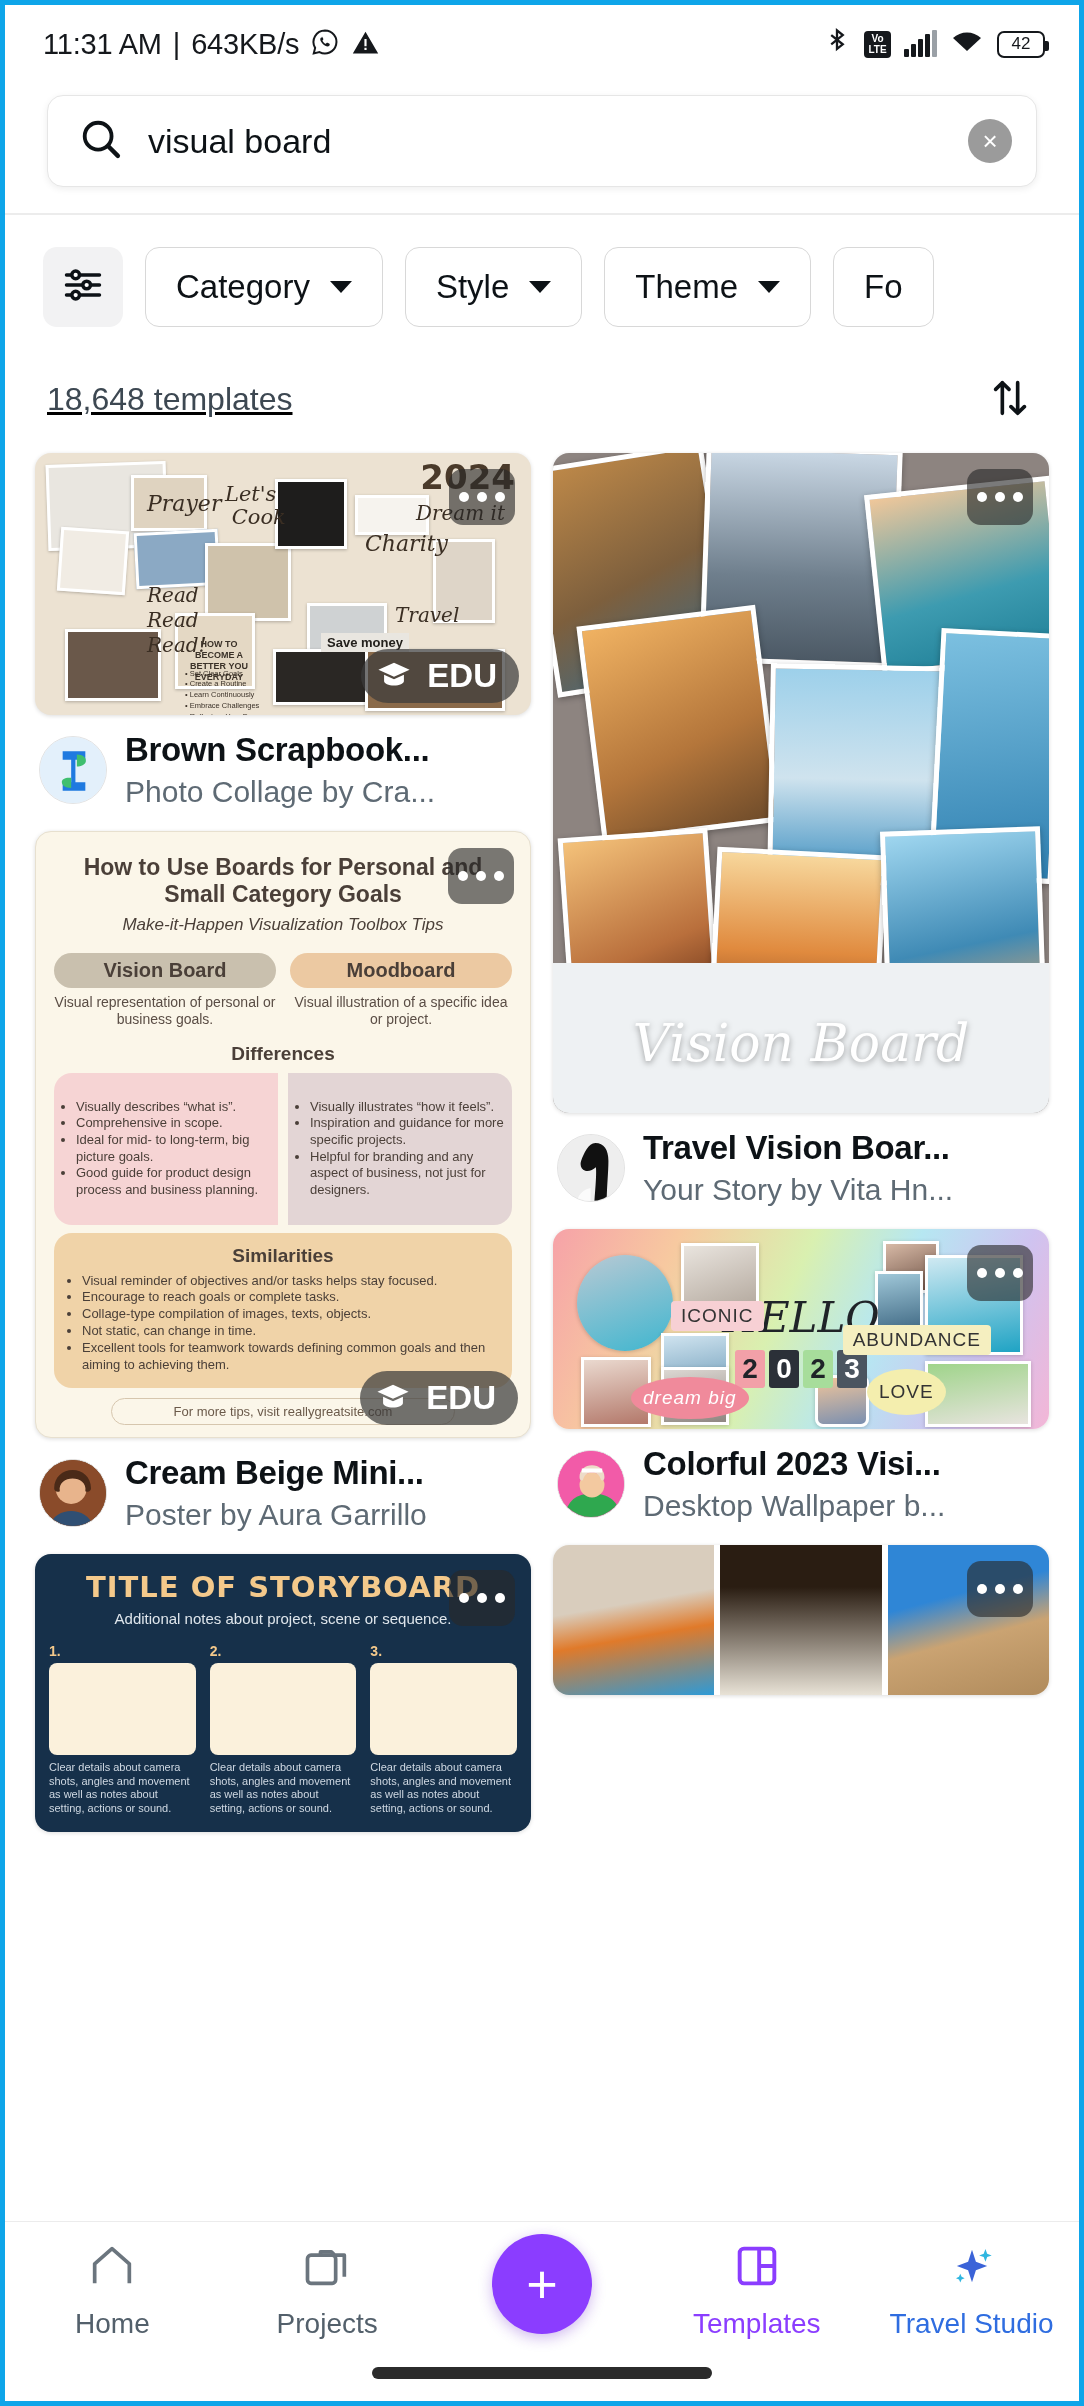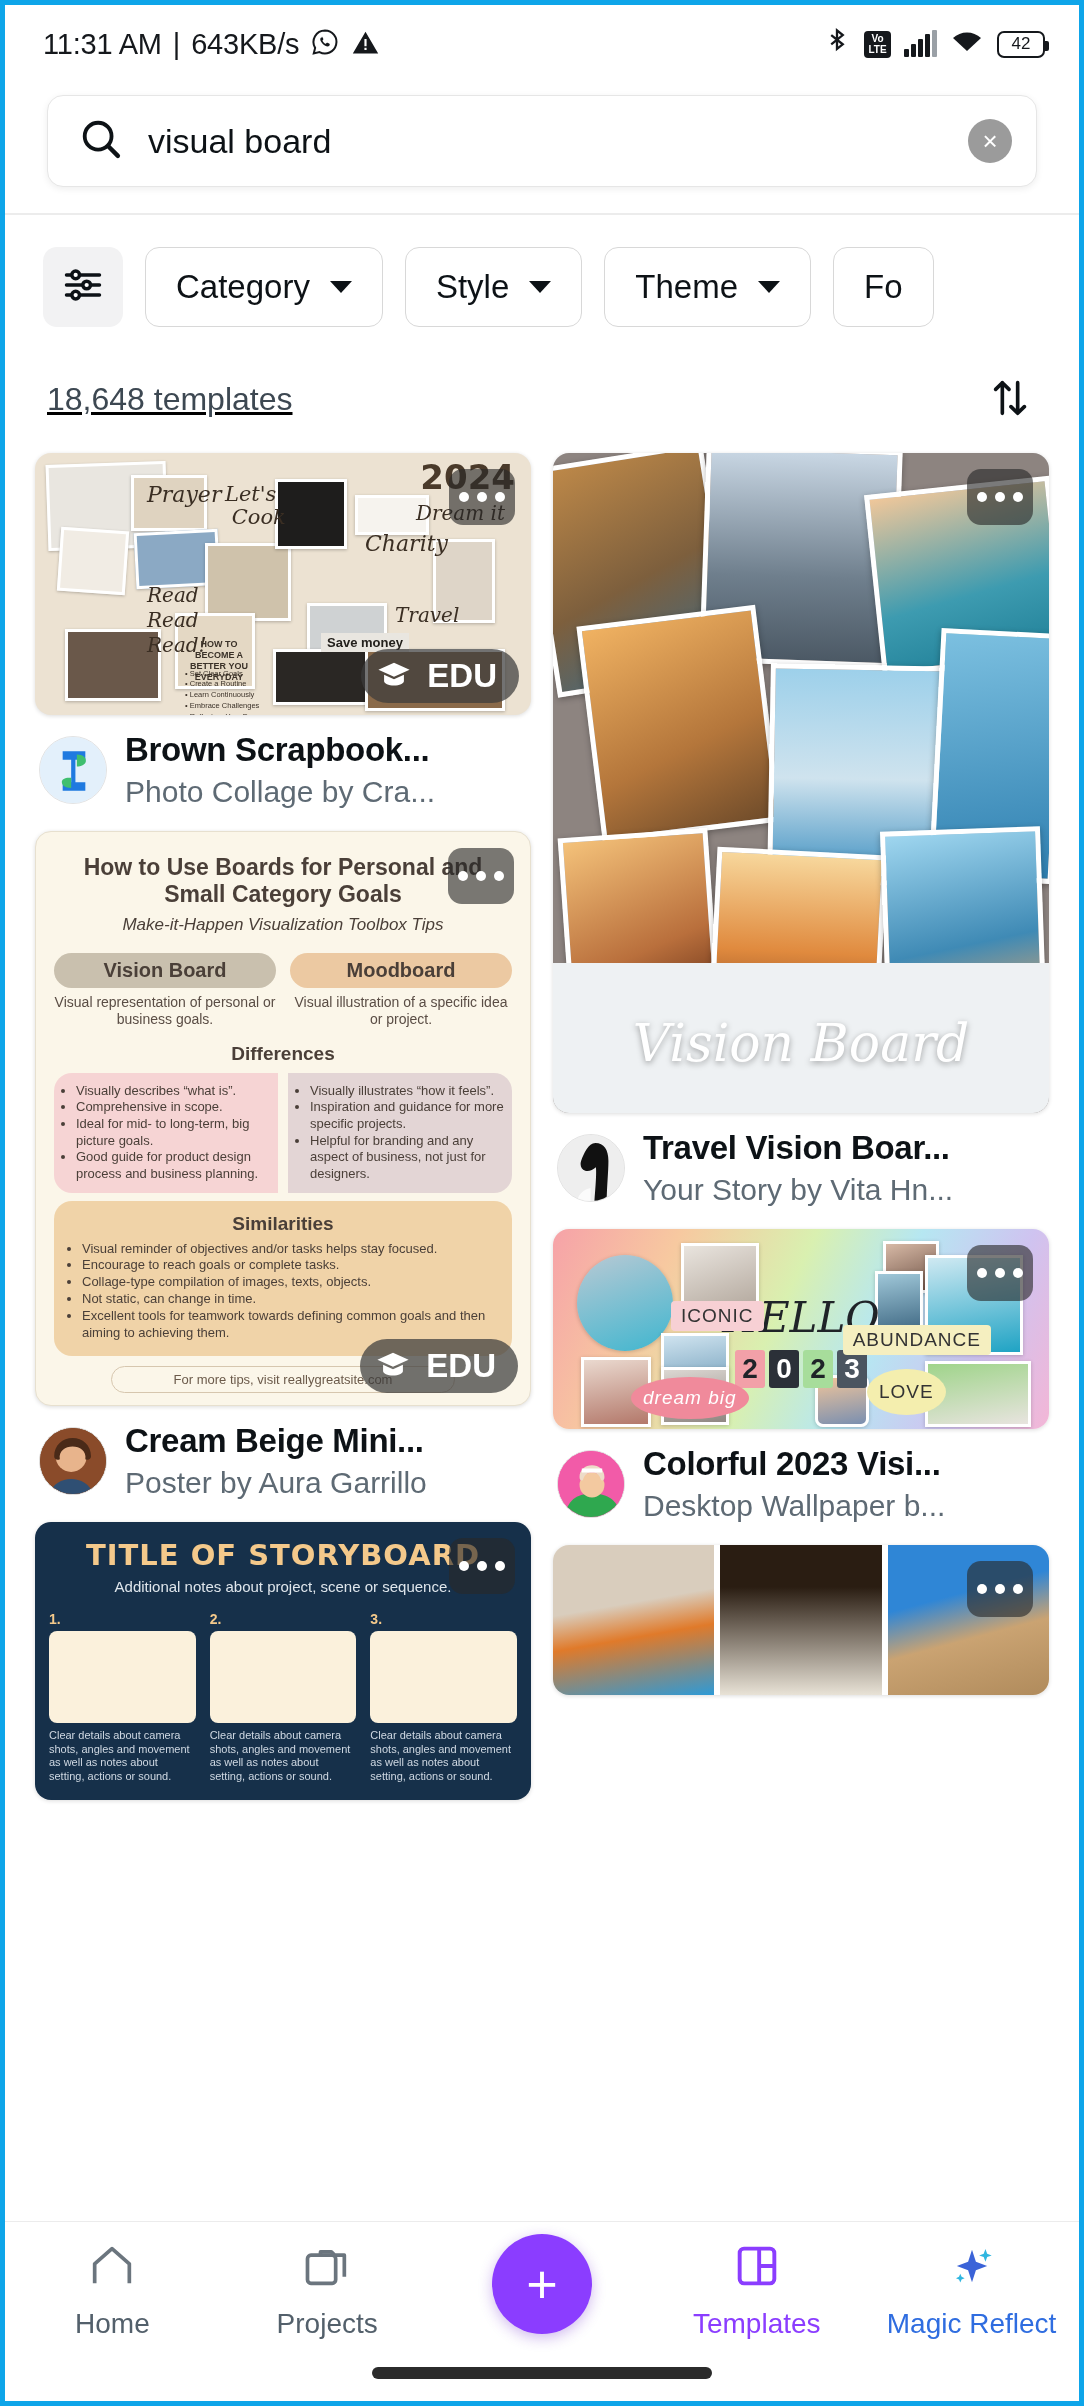--- a/index.html
+++ b/index.html
@@ -117,21 +117,21 @@
 
   .tn2 { background: #fbf6e9; position: relative; padding: 22px 18px 12px 18px; }
   .tn2 h3 { font-size: 23px; color: #4a3f38; text-align: center; line-height: 1.18; font-weight: bold; }
   .tn2 .sub { font-size: 17px; font-style: italic; color: #4a3f38; text-align: center; margin-top: 7px; }
   .tn2 .chips { display: flex; gap: 14px; margin-top: 18px; }
   .tn2 .chip { flex: 1; text-align: center; }
   .tn2 .chip .lbl { border-radius: 18px; font-size: 20px; font-weight: bold; color: #4a3f38; padding: 6px 0; }
   .tn2 .chip .dsc { font-size: 14px; color: #5a4d45; margin-top: 6px; line-height: 1.25; }
   .tn2 .hdr { text-align:center; font-size:19px; font-weight:bold; color:#4a3f38; margin:14px 0 8px; }
   .tn2 .cols { display: flex; gap: 10px; }
-  .tn2 .cbox { flex: 1; padding: 10px 8px; font-size: 13px; color: #4a3f38; line-height: 1.28; }
+  .tn2 .cbox { flex: 1; padding: 26px 8px; font-size: 13px; color: #4a3f38; line-height: 1.28; }
   .tn2 .cbox ul { padding-left: 14px; }
   .tn2 .simbox { border-radius: 18px; padding: 10px 12px 14px; margin-top: 8px; }
   .tn2 .simbox ul { padding-left: 16px; font-size: 13px; color:#4a3f38; line-height: 1.3; }
   .tn2 .foot { margin: 10px auto 0; border:1px solid #d6c6ae; border-radius: 16px;
     font-size: 13px; color:#6b5a4a; text-align:center; padding: 5px 12px; width: 75%; }
 
   .tn3 { background: #16304a; position: relative; padding: 16px 14px; min-height: 160px; }
   .tn3 .ttl { text-align:center; font-size: 29px; font-weight: bold; color: #f4c98b;
     letter-spacing: 1px; font-family: "DejaVu Sans", sans-serif; }
   .tn3 .note { text-align:center; font-size: 15px; color: #dfe6ec; margin-top: 6px; }
@@ -293,21 +293,21 @@
           <div class="paper" style="left:100px;top:78px;width:84px;height:56px;background:#8ba9c4;transform:rotate(-3deg)"></div>
           <div class="paper" style="left:170px;top:90px;width:86px;height:78px;background:#cfc2ab;"></div>
           <div class="paper" style="left:240px;top:26px;width:72px;height:70px;background:#1e1d1c;"></div>
           <div class="paper" style="left:320px;top:42px;width:74px;height:40px;background:#f6f3ee;"></div>
           <div class="paper" style="left:398px;top:86px;width:62px;height:84px;background:#ded5c8;"></div>
           <div class="paper" style="left:30px;top:176px;width:96px;height:72px;background:#6a584a;"></div>
           <div class="paper" style="left:140px;top:160px;width:80px;height:76px;background:#e4d8c4;"></div>
           <div class="paper" style="left:272px;top:150px;width:80px;height:84px;background:#cfd2d3;"></div>
           <div class="paper" style="left:238px;top:196px;width:102px;height:56px;background:#2a2724;"></div>
           <div class="paper" style="left:330px;top:196px;width:140px;height:62px;background:#8a6a4a;"></div>
-          <div style="position:absolute;left:112px;top:29px;font-size:22px;" class="script">Prayer</div>
+          <div style="position:absolute;left:112px;top:38px;font-size:22px;" class="script">Prayer</div>
           <div style="position:absolute;left:190px;top:30px;font-size:21px;line-height:1.1;" class="script">Let's<br>&nbsp;Cook</div>
           <div style="position:absolute;left:330px;top:78px;font-size:22px;" class="script">Charity</div>
           <div style="position:absolute;right:16px;top:4px;font-size:34px;font-weight:bold;color:#4a3a2a;font-family:'DejaVu Sans',sans-serif;">2024</div>
           <div style="position:absolute;right:26px;top:48px;font-size:20px;" class="script">Dream it</div>
           <div style="position:absolute;left:112px;top:130px;font-size:20px;line-height:1.25;" class="script">Read<br>Read<br>Read!</div>
           <div style="position:absolute;left:360px;top:150px;font-size:20px;" class="script">Travel</div>
           <div style="position:absolute;left:286px;top:180px;font-size:13px;font-weight:bold;color:#23201c;background:#e9e6e0;padding:2px 6px;">Save money</div>
           <div style="position:absolute;left:146px;top:186px;width:76px;font-size:9px;font-weight:bold;color:#3a3128;line-height:1.25;text-align:center;">HOW TO BECOME A BETTER YOU EVERYDAY</div>
           <div style="position:absolute;left:150px;top:216px;width:80px;font-size:7.5px;color:#3a3128;line-height:1.45;">• Set Clear Goals<br>• Create a Routine<br>• Learn Continuously<br>• Embrace Challenges<br>• Reflect on Your Day</div>
           <div class="dots">
@@ -573,19 +573,19 @@
         <span class="navlabel active">Templates</span>
       </div>
       <div class="navitem">
         <span>
           <svg width="52" height="52" viewBox="0 0 24 24">
               <path fill="#3b63d8" d="M12 4.5 13.8 10 19 12l-5.2 2-1.8 5.5L10.2 14 5 12l5.2-2L12 4.5Z"></path>
               <path fill="#30b6e0" d="M18.2 4.2 19 6.3l2.1.8-2.1.8-.8 2.1-.8-2.1-2.1-.8 2.1-.8.8-2.1Z"></path>
               <path fill="#30b6e0" d="M6.6 15.6 7.2 17l1.4.6-1.4.6-.6 1.4-.6-1.4L4.6 17.6 6 17l.6-1.4Z"></path>
             </svg>
         </span>
-        <span class="navlabel magic">Magic Reflect</span>
+        <span class="navlabel magic">Travel Studio</span>
       </div>
     </div>
     <div class="gesture"></div>
   </div>
 
 </div>
 
 </body></html>

